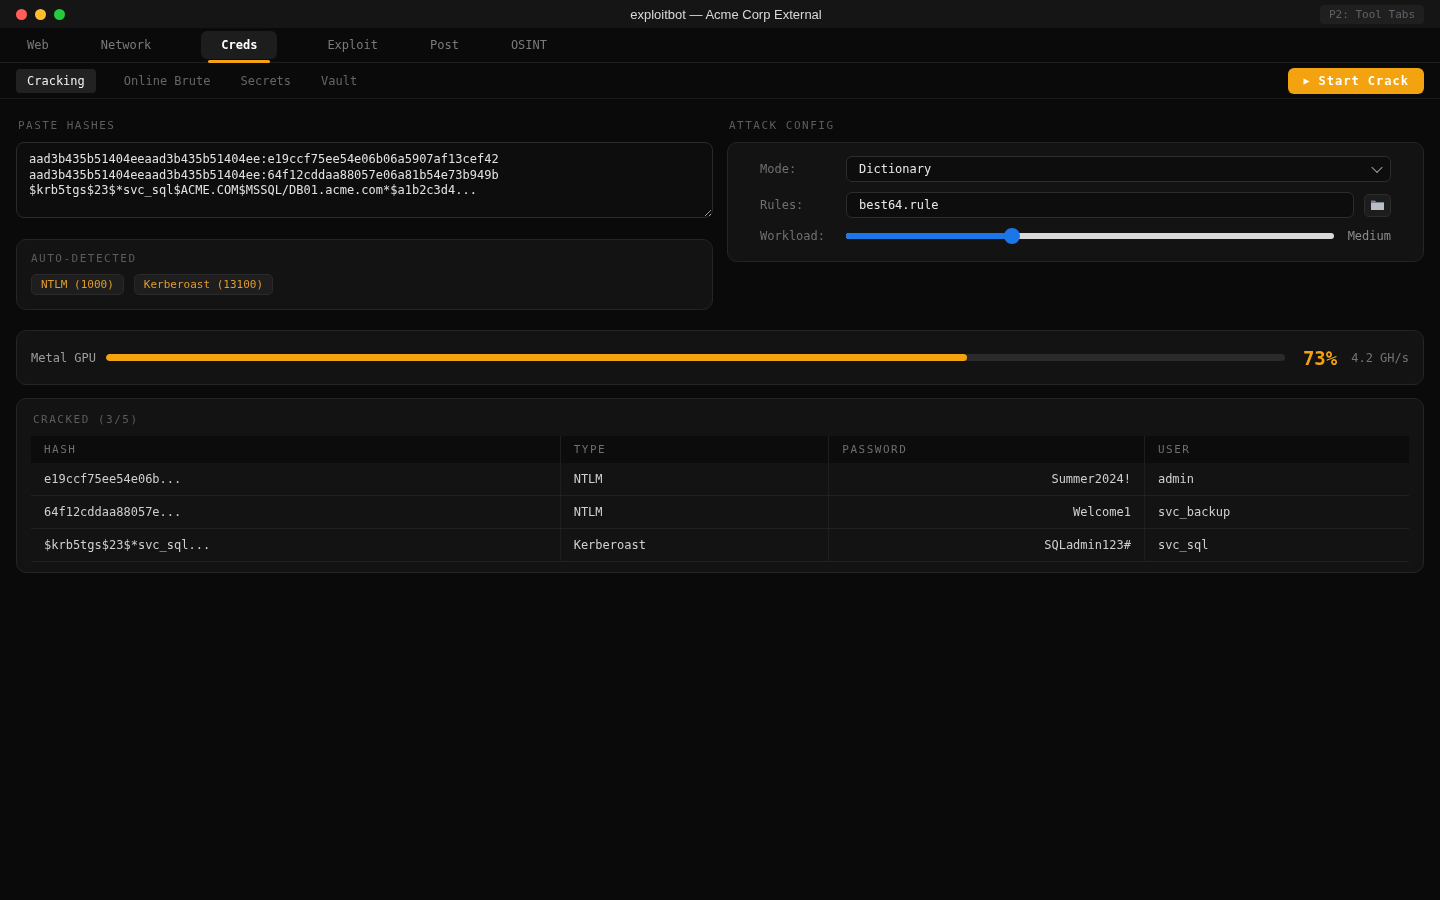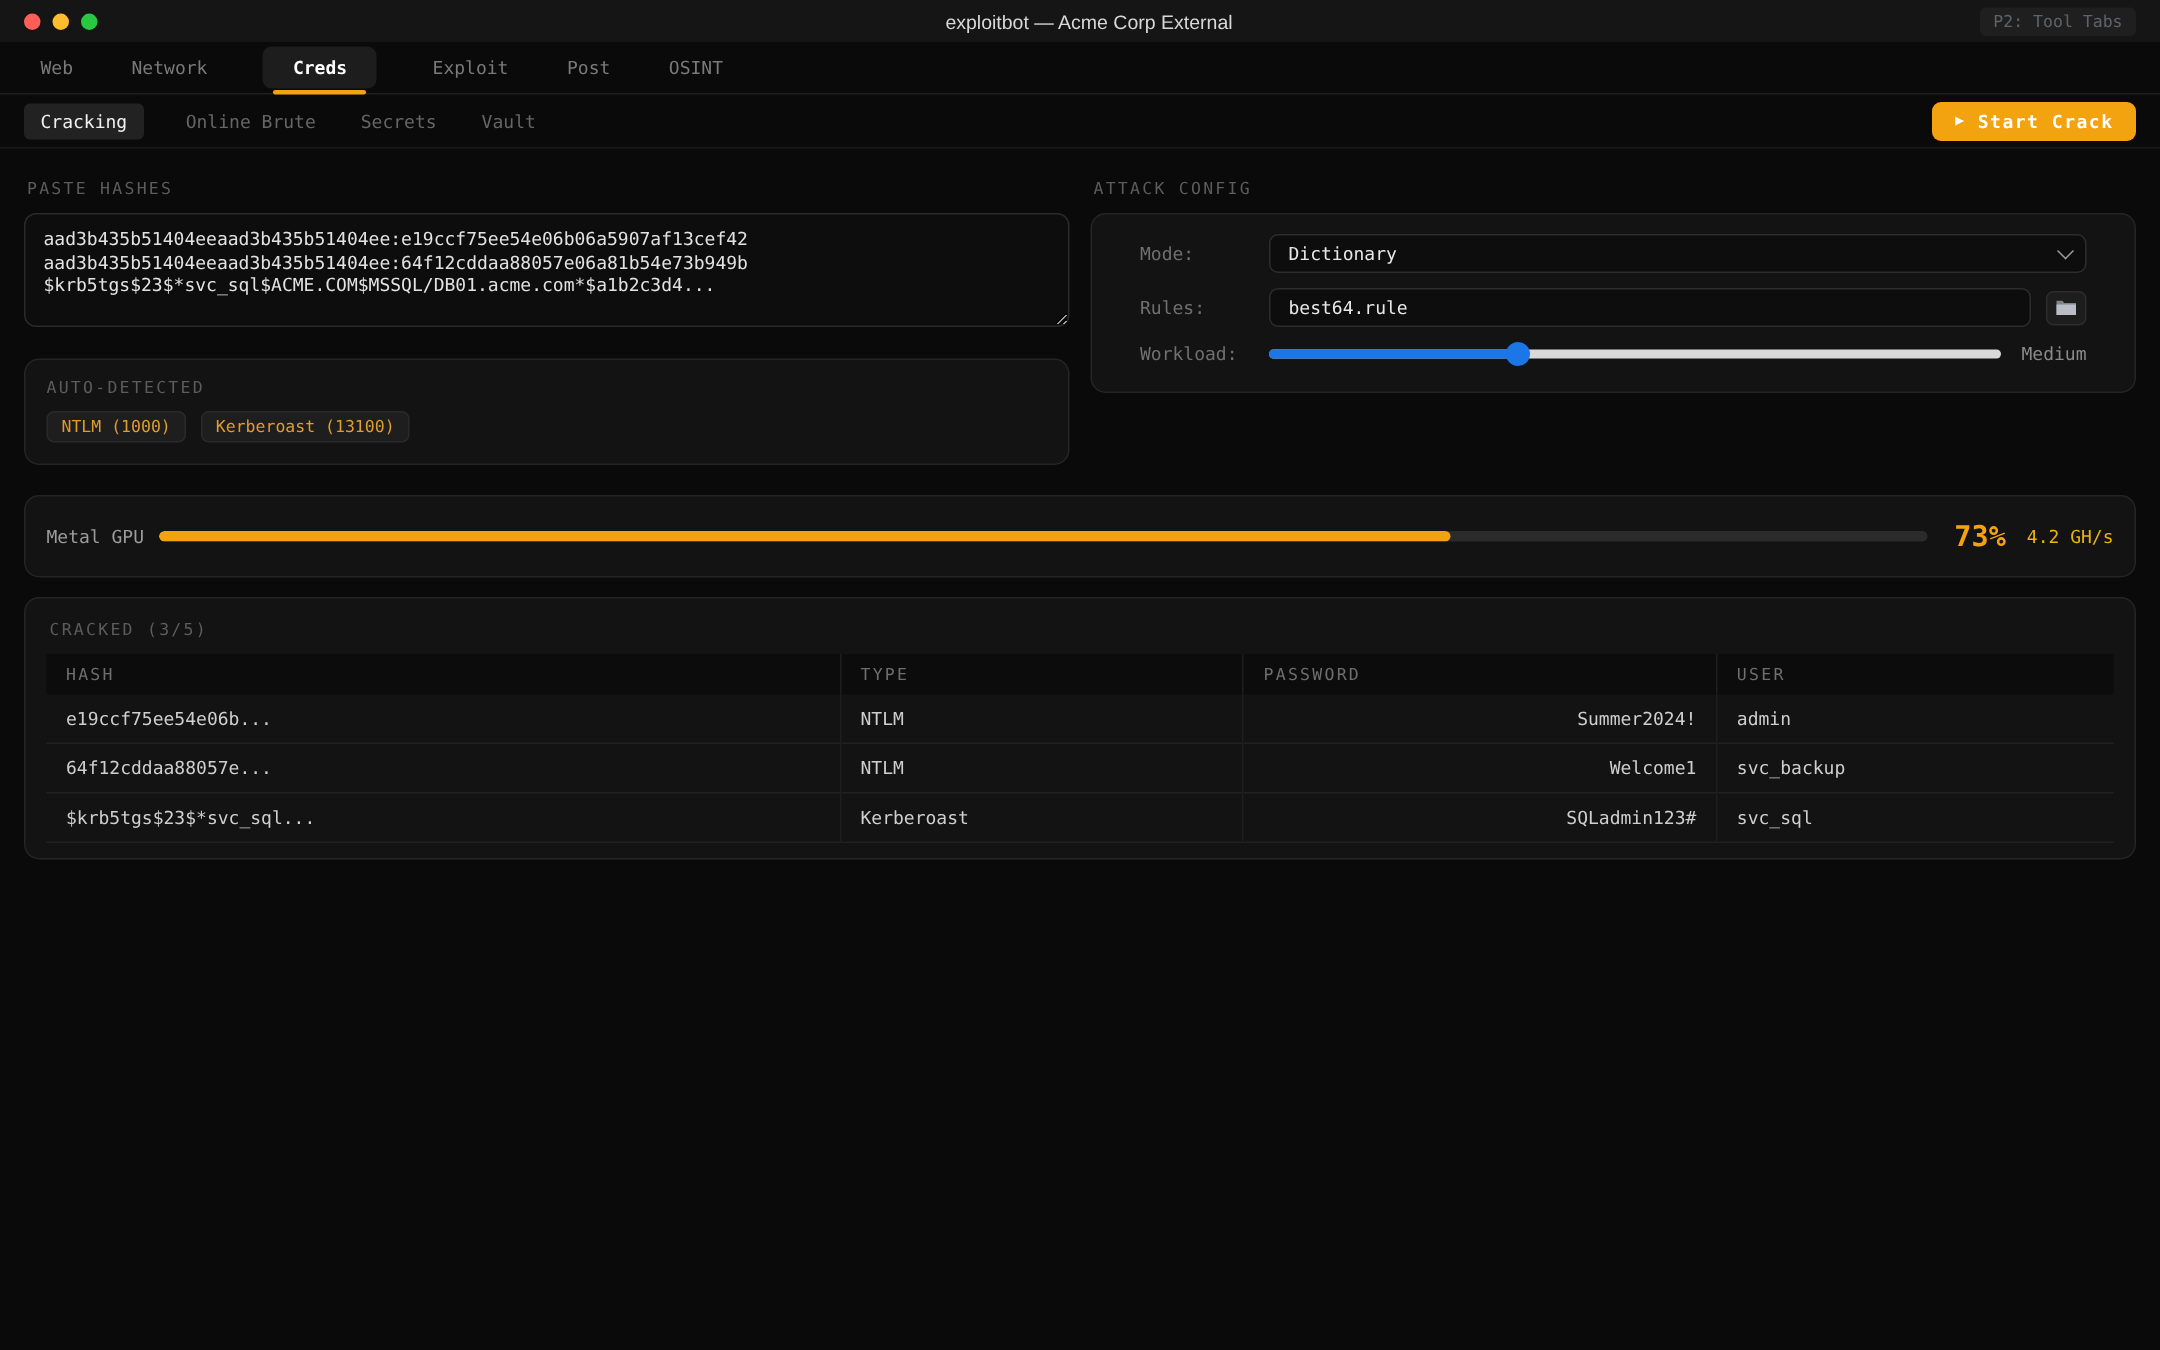--- a/index.html
+++ b/index.html
@@ -43,21 +43,21 @@
     padding: 3px 9px;
     border-radius: 4px;
     z-index: 1;
   }
 
   
   .tabbar {
     height: 35px;
     display: flex;
     align-items: center;
-    gap: 35px;
+    gap: 48px;
     padding: 0 25px;
     border-bottom: 1px solid #1f1f1f;
     background: #0a0a0a;
   }
   .tab {
     color: #7a7a7a;
     cursor: pointer;
     padding: 7px 2px;
   }
   .tab.active {
@@ -261,21 +261,21 @@
     border-radius: 4px;
     overflow: hidden;
   }
   .gpu-fill { height: 100%; background: #f2a30f; border-radius: 4px; }
   .gpu-pct {
     color: #f2a30f;
     font-size: 19px;
     font-weight: bold;
     margin-left: 8px;
   }
-  .gpu-rate { color: #eab308; margin-left: 4px; }
+  .gpu-rate { color: #737373; margin-left: 4px; }
 
   
   .cracked-card { margin: 13px 16px 0; padding: 12px 14px 10px; }
   .cracked-label { margin: 2px 2px 10px; }
   table.cracked {
     width: 100%;
     border-collapse: collapse;
     table-layout: fixed;
     font-size: 12px;
   }

